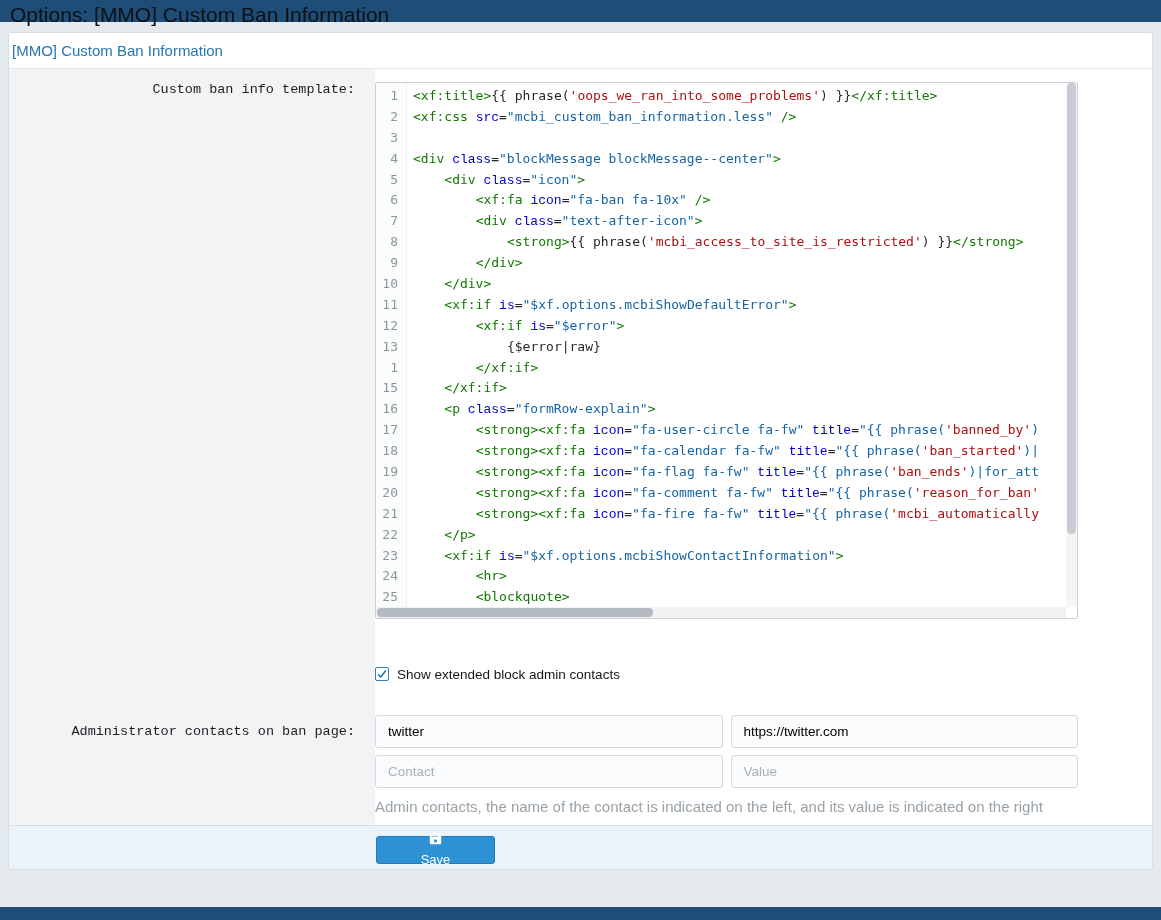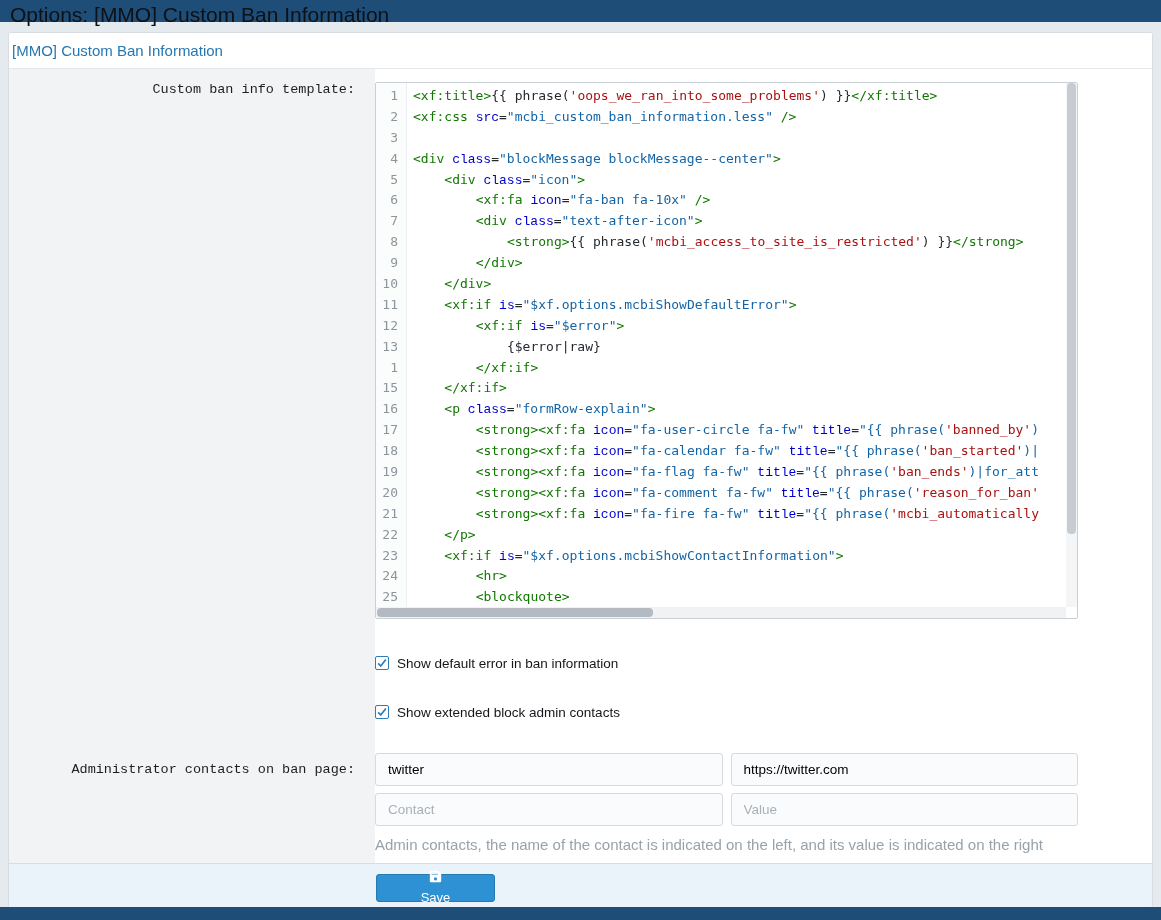--- a/index.html
+++ b/index.html
@@ -215,33 +215,20 @@
         <div class="vscroll">
           <div class="vthumb"></div>
         </div>
         <div class="hscroll">
           <div class="hthumb"></div>
         </div>
       </div>
     </div>
   </div>
 
-  <div class="row">
-    <div class="row-label"></div>
-    <div class="row-content opt-content-1">
-      <label class="opt">
-        <span class="cb">
-          <svg width="12" height="12" viewBox="0 0 14 14">
-            <polyline points="2.5,7.5 5.5,10.5 11.5,3" fill="none" stroke="#2e7cb8" stroke-width="2"></polyline>
-          </svg>
-        </span>
-        <span class="opt-label">Show default error in ban information</span>
-      </label>
-    </div>
-  </div>
 
   <div class="row">
     <div class="row-label"></div>
     <div class="row-content opt-content-2">
       <label class="opt">
         <span class="cb">
           <svg width="12" height="12" viewBox="0 0 14 14">
             <polyline points="2.5,7.5 5.5,10.5 11.5,3" fill="none" stroke="#2e7cb8" stroke-width="2"></polyline>
           </svg>
         </span>

